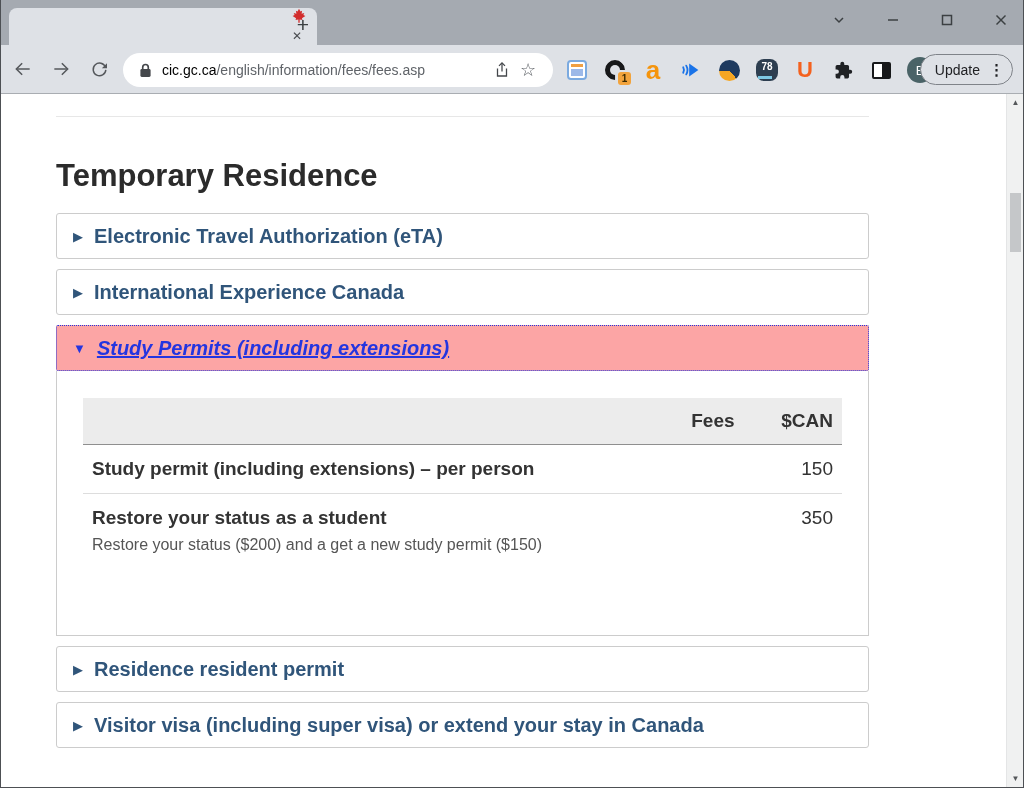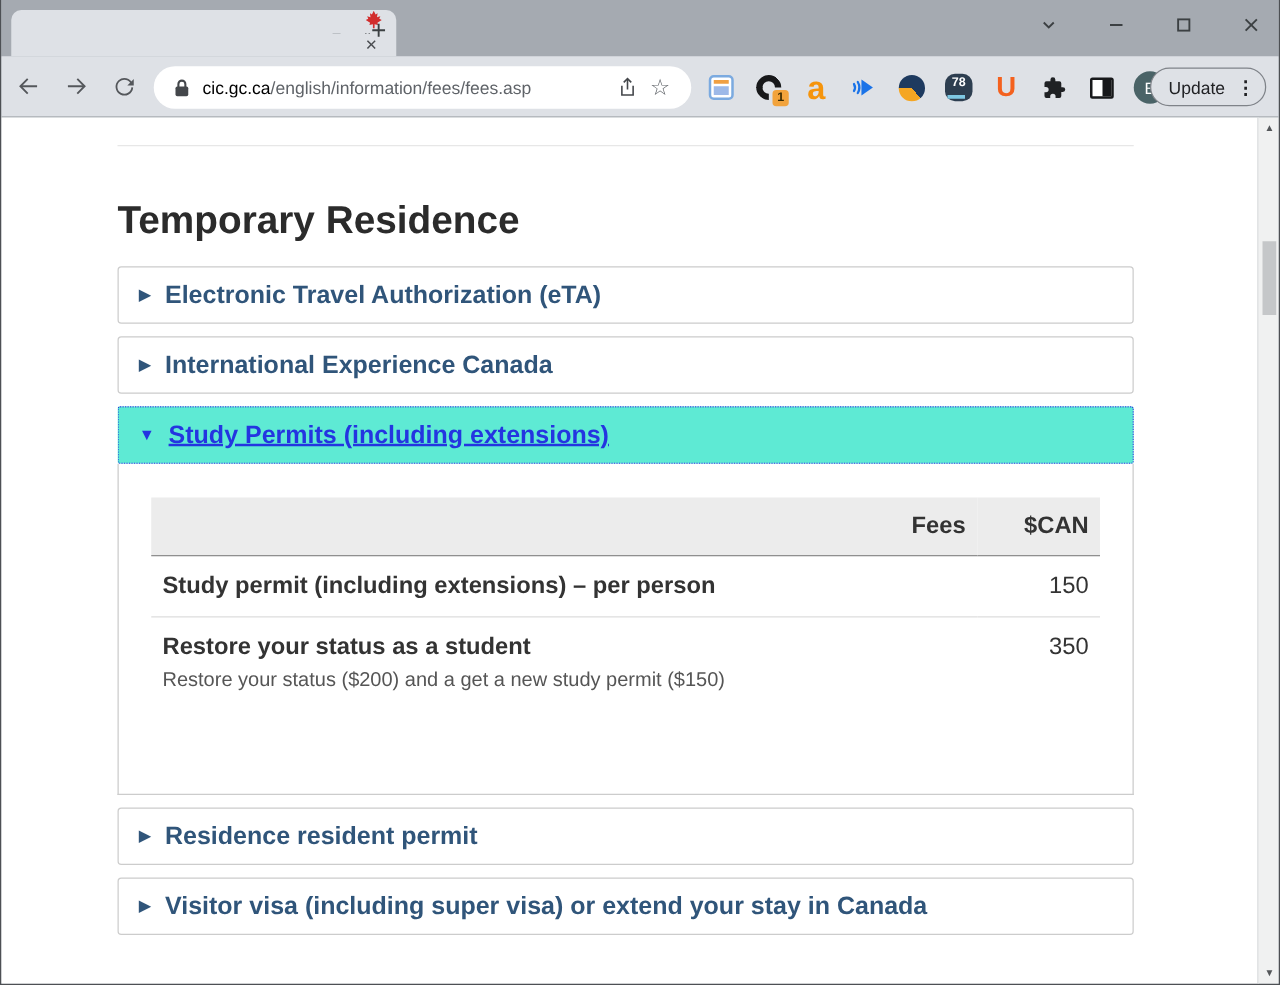--- a/index.html
+++ b/index.html
@@ -59,29 +59,29 @@
   .update-pill {
     position:absolute; right:10px; top:9px; height:31px; border:1px solid #7f8389; border-radius:16px;
     display:flex; align-items:center; padding:0 8px 0 14px; background:#dee1e6;
   }
   .update-label { font-size:14px; color:#202124; }
   .kebab { font-size:15px; color:#202124; font-weight:bold; margin-left:9px; letter-spacing:0; }
   
   .content {
     position:absolute; left:0; top:94px; width:1005px; height:693px; background:#ffffff; overflow:hidden;
   }
-  .page { margin-left:93px; width:813px; }
+  .page { margin-left:55px; width:813px; }
   .top-rule { margin-top:22px; border-top:1px solid #e7e7e7; }
   h1.page-title { margin:41px 0 19px; font-size:31px; line-height:36px; font-weight:bold; color:#2b2b2b; }
   .acc { border:1px solid #cccccc; border-radius:3px; margin-bottom:10px; padding:8px 16px; background:#fff; cursor:pointer; }
   .acc-label { font-size:20px; line-height:28px; font-weight:bold; color:#30557a; }
   .acc-arrow { font-size:13px; color:#30557a; margin-right:11px; position:relative; top:-2px; }
   .acc-open { margin-bottom:10px; }
   .acc-open .acc-head {
-    border:1px dotted #2435e0; border-radius:2px; padding:8px 16px; background:#5eead4; cursor:pointer;
+    border:1px dotted #2435e0; border-radius:2px; padding:8px 16px; background:#fca5a5; cursor:pointer;font-style:italic;
   }
   .acc-open .acc-label { color:#2435e0; text-decoration:underline; }
   .acc-open .acc-arrow { color:#2435e0; text-decoration:none; display:inline-block; }
   .acc-panel {
     border-left:1px solid #ccc; border-right:1px solid #ccc; border-bottom:1px solid #ccc;
     padding:27px 26px 68px 26px;
   }
   table.fees { width:100%; border-collapse:collapse; }
   .fees thead th {
     background:#ececec; font-size:19px; color:#333; text-align:right; font-weight:bold;

